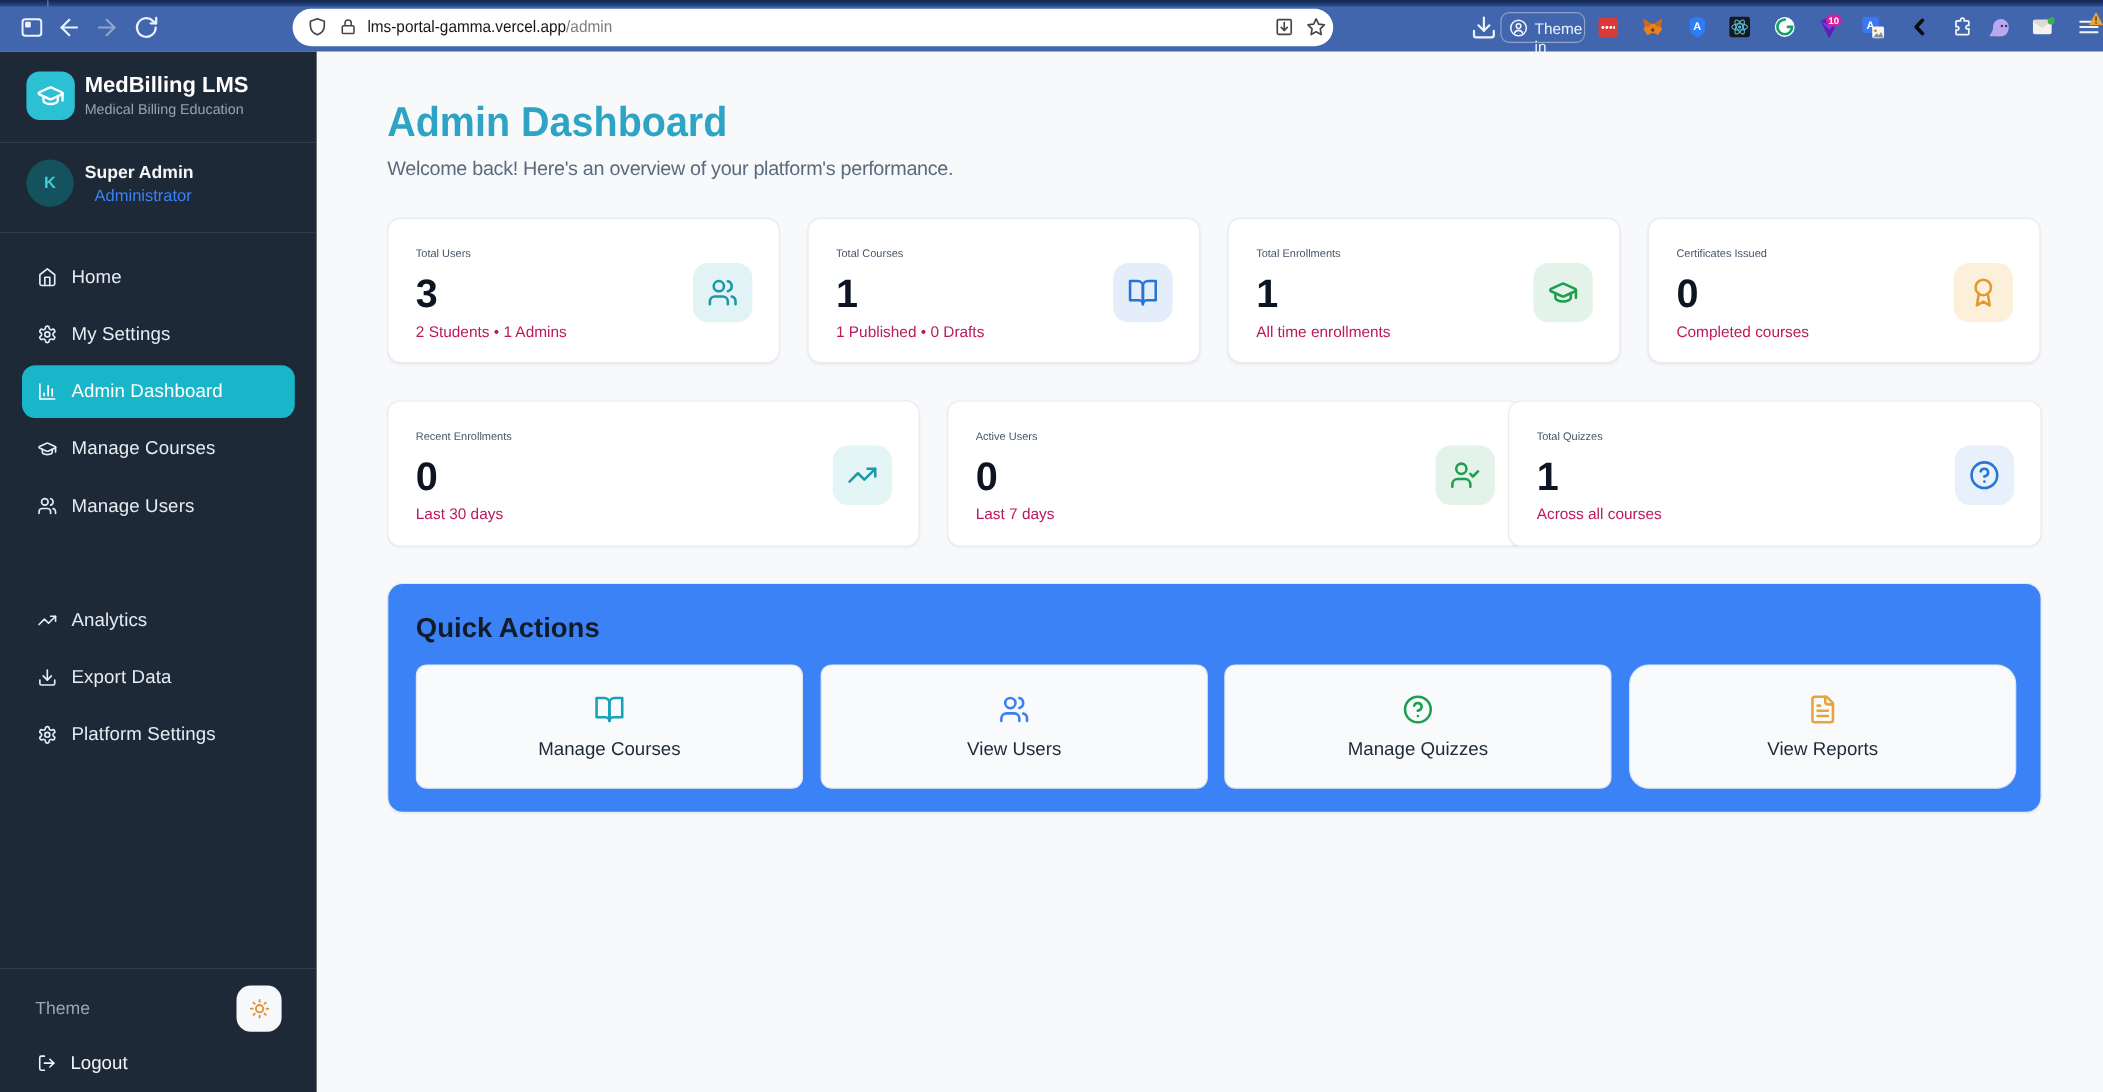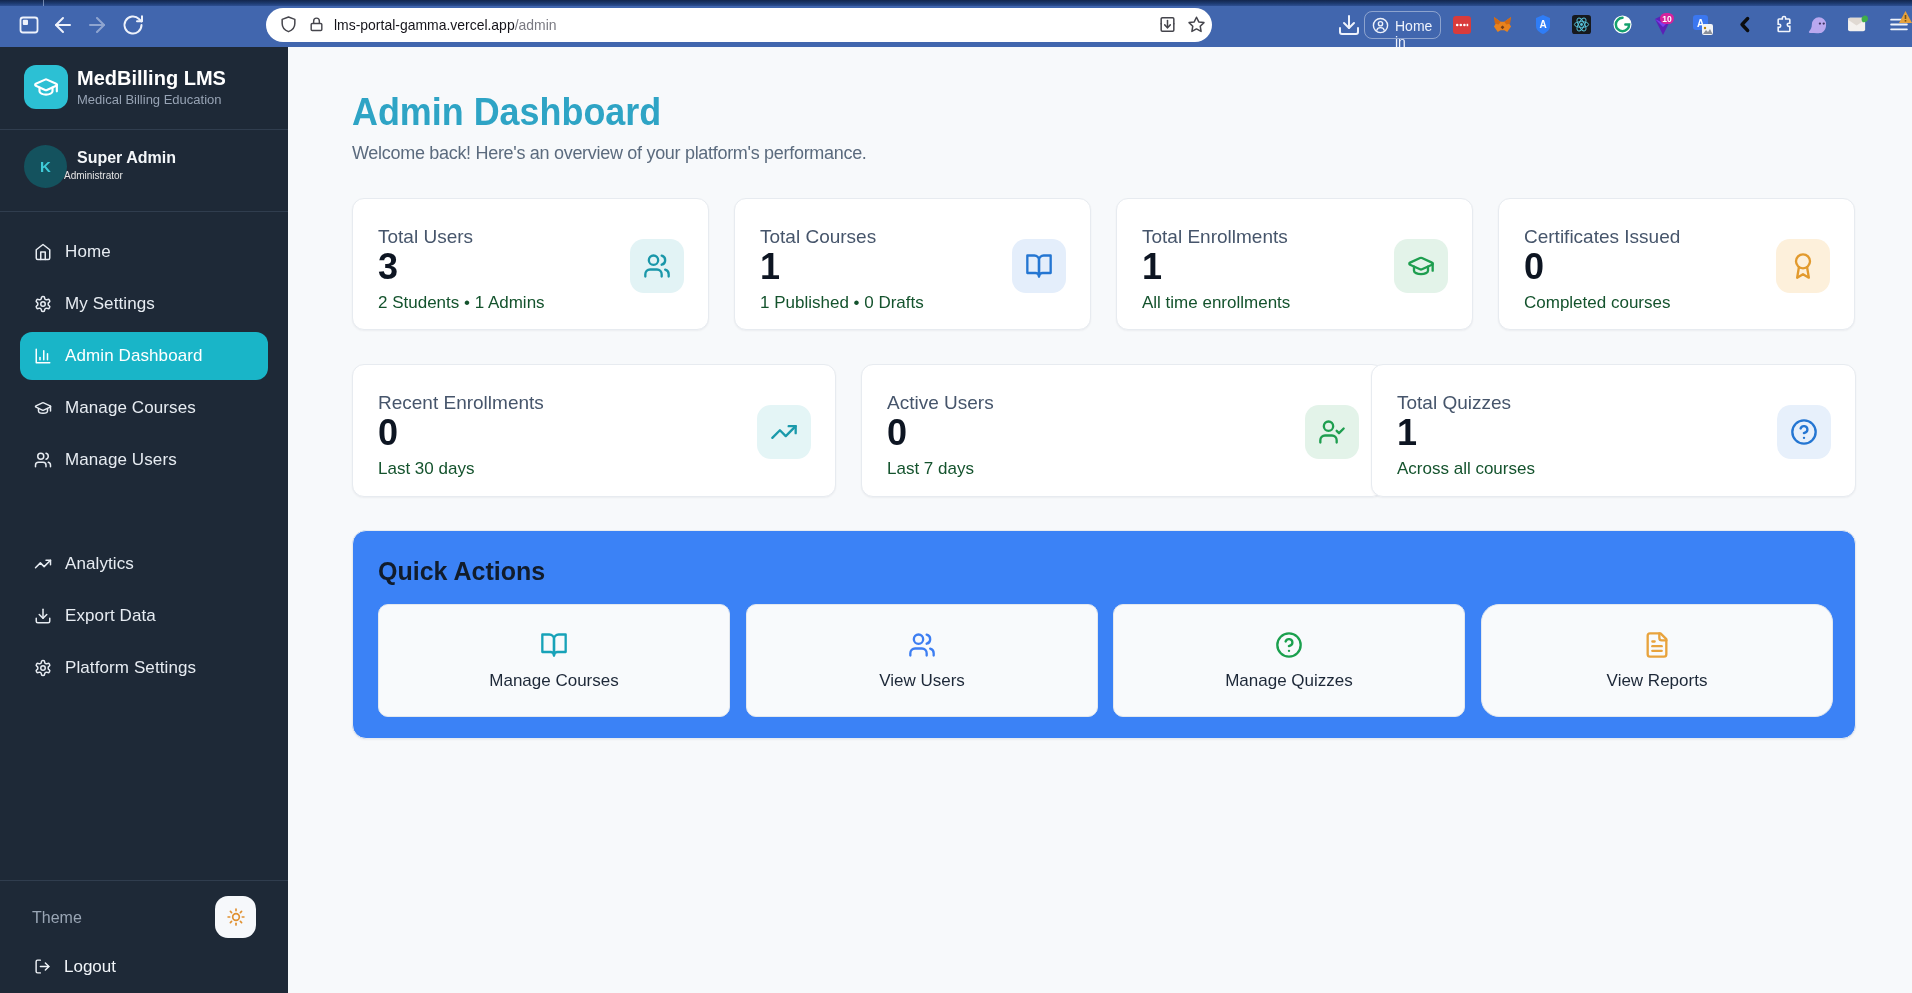--- a/index.html
+++ b/index.html
@@ -16,41 +16,41 @@
 
 #sidebar { position:absolute; top:47px; left:0; width:288px; height:946px; background:#1e2937; }
 .sdiv { position:absolute; left:0; width:288px; height:0; border-top:1px solid #303d4e; }
 #logo { position:absolute; top:18px; left:24px; width:44px; height:44px; border-radius:12px; background:#2cc0d4;
   display:flex; align-items:center; justify-content:center; }
 #brand-title { position:absolute; top:20px; left:77px; font-size:20px; font-weight:bold; color:#fff; }
 #brand-sub { position:absolute; top:45px; left:77px; font-size:13px; color:#97a3b4; }
 #avatar { position:absolute; top:98px; left:24px; width:43px; height:43px; border-radius:50%; background:#14525e;
   display:flex; align-items:center; justify-content:center; font-size:15px; font-weight:bold; color:#3fcbd8; }
 #uname { position:absolute; top:102px; left:77px; font-size:16px; font-weight:bold; color:#f4f7fa; }
-#urole { position:absolute; top:123px; left:64px; font-size:10px; color:#e5e5e5; }
+#urole { position:absolute; top:123px; left:86px; font-size:15px; color:#3b82f6; }
 .nav { position:absolute; left:20px; width:248px; height:48px; border-radius:12px; color:#e7ecf2; }
 .nav.active { background:#19b5c8; color:#fff; }
 .nav .nicon { position:absolute; left:14px; top:15px; width:18px; height:18px; }
 .nav .nicon svg { width:100%; height:100%; }
 .nav .ntext { position:absolute; left:45px; top:14px; font-size:17px; font-weight:500; letter-spacing:0.1px; }
 #theme-label { position:absolute; top:862px; left:32px; font-size:16px; color:#9aa6b5; }
 #theme-btn { position:absolute; top:849px; left:215px; width:41px; height:42px; border-radius:13px; background:#f6f8fb;
   display:flex; align-items:center; justify-content:center; color:#e09030; }
 #logout { position:absolute; top:910px; left:34px; color:#f1f5f9; }
 #logout svg { width:17px; height:17px; vertical-align:-3px; }
 #logout span { font-size:17px; font-weight:500; margin-left:13px; }
 
 #main { position:absolute; top:47px; left:288px; width:1624px; height:946px; background:#f7f9fb; }
 #h1 { position:absolute; top:44px; left:64px; font-size:38px; font-weight:bold; color:#2ea4c5; transform:scaleX(0.945); transform-origin:left; }
 #h1sub { position:absolute; top:96px; left:64px; font-size:18px; color:#5b6b7e; letter-spacing:-0.3px; }
 .card { position:absolute; background:#fff; border:1px solid #e7ebf0; border-radius:12px;
   box-shadow:0 1px 2px rgba(16,24,40,0.05); }
-.card .label { position:absolute; left:25px; top:27px; font-size:19px; font-weight:500; color:#46556b; }
+.card .label { position:absolute; left:25px; top:27px; font-size:10px; font-weight:500; color:#46556b; }
 .card .num { position:absolute; left:25px; top:50px; font-size:36px; font-weight:bold; color:#0d1522; line-height:1; }
-.card .sub { position:absolute; left:25px; top:94px; font-size:17px; color:#14532d; }
+.card .sub { position:absolute; left:25px; top:94px; font-size:14px; color:#be185d; }
 .card .ibox { position:absolute; top:40px; right:24px; width:54px; height:54px; border-radius:14px;
   display:flex; align-items:center; justify-content:center; }
 .card .ibox svg { width:28px; height:28px; }
 #qa { position:absolute; top:483px; left:64px; width:1504px; height:209px; background:#3b82f6;
   border:1px solid #e7ebf0; border-radius:14px; box-shadow:0 1px 2px rgba(16,24,40,0.05); }
 #qa h2 { position:absolute; top:26px; left:25px; font-size:25px; font-weight:bold; color:#111c2b; }
 .qbtn { position:absolute; top:73px; width:352px; height:113px; background:#f8fafc; border:1px solid #e3e8ee;
   border-radius:10px; }
 .qbtn svg { position:absolute; top:26px; left:50%; margin-left:-14px; width:28px; height:28px; }
 .qbtn .qlabel { position:absolute; top:66px; width:100%; text-align:center; font-size:17px; font-weight:500; color:#1d2838; }
@@ -104,21 +104,21 @@
         <path d="M21 15v4a2 2 0 0 1-2 2H5a2 2 0 0 1-2-2v-4"></path>
         <polyline points="7 10 12 15 17 10"></polyline>
         <line x1="12" x2="12" y1="15" y2="3"></line>
       </svg></div>
   <div id="signin" style="position:absolute;left:1364px;top:11px;width:77px;height:28px;border:1px solid rgba(255,255,255,0.4);border-radius:8px;">
     <svg style="position:absolute;left:7px;top:5px;width:17px;height:17px;" viewBox="0 0 24 24" fill="none" stroke="#eef2fb" stroke-width="2">
         <circle cx="12" cy="12" r="10"></circle>
         <circle cx="12" cy="9.5" r="3"></circle>
         <path d="M6.5 19.2c.8-2.8 2.9-4.2 5.5-4.2s4.7 1.4 5.5 4.2"></path>
       </svg>
-    <span style="position:absolute;left:30px;top:6px;font-size:14px;color:#eef2fb;">Home in</span>
+    <span style="position:absolute;left:30px;top:6px;font-size:14px;color:#eef2fb;">Theme in</span>
   </div>
 
   <div class="ticon" style="left:1453px;top:16px;width:18px;height:18px;"><svg viewBox="0 0 18 18">
         <rect width="18" height="18" rx="3" fill="#d93b3b"></rect>
         <circle cx="4.2" cy="9" r="1.3" fill="#fff"></circle>
         <circle cx="7.8" cy="9" r="1.3" fill="#fff"></circle>
         <circle cx="11.4" cy="9" r="1.3" fill="#fff"></circle>
         <rect x="13.6" y="7.8" width="1.6" height="2.4" fill="#fff"></rect>
       </svg></div>
   <div class="ticon" style="left:1493px;top:15px;width:19px;height:19px;"><svg viewBox="0 0 20 20">

